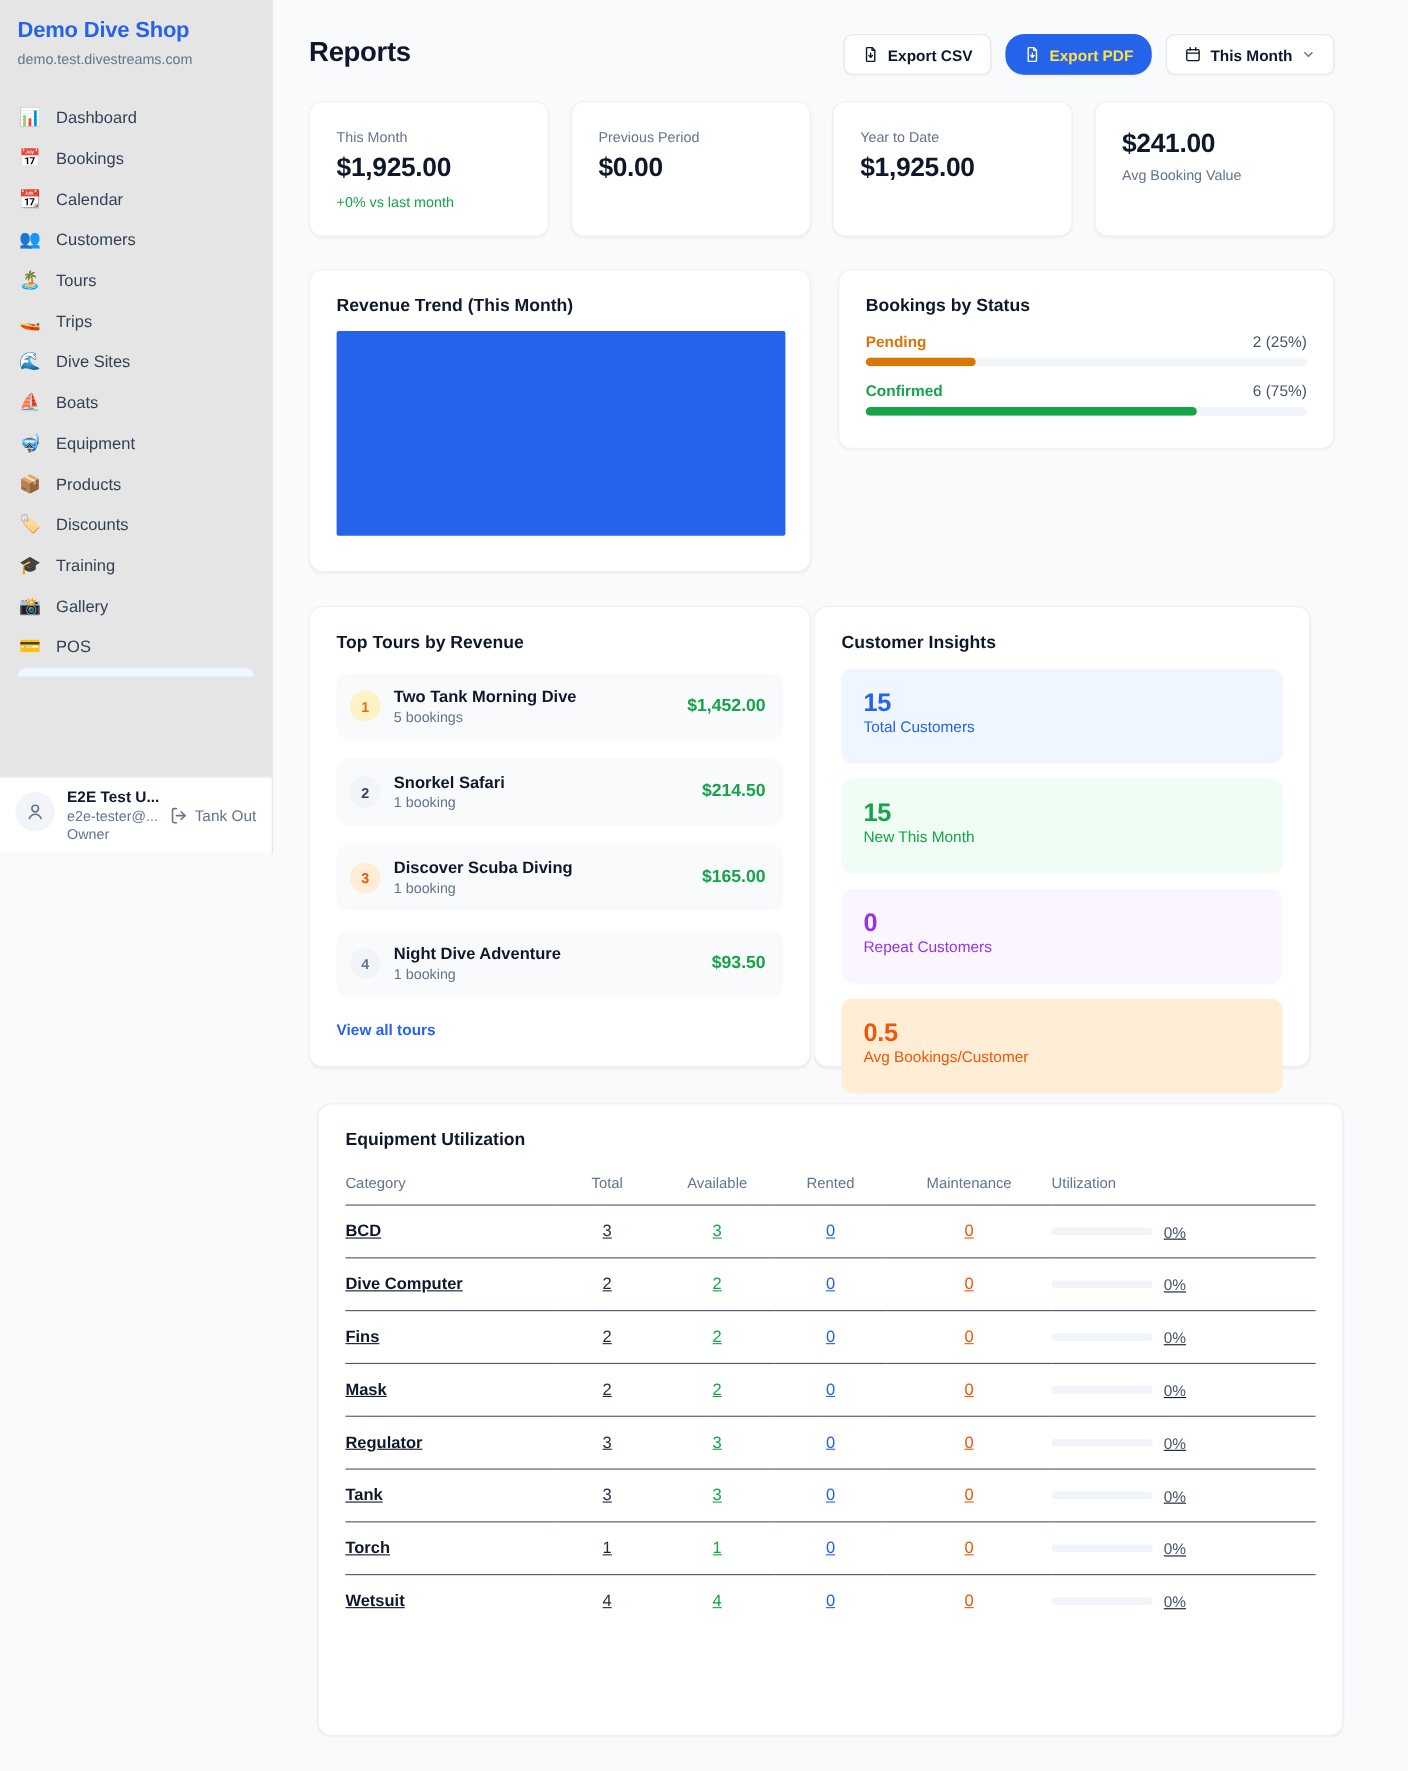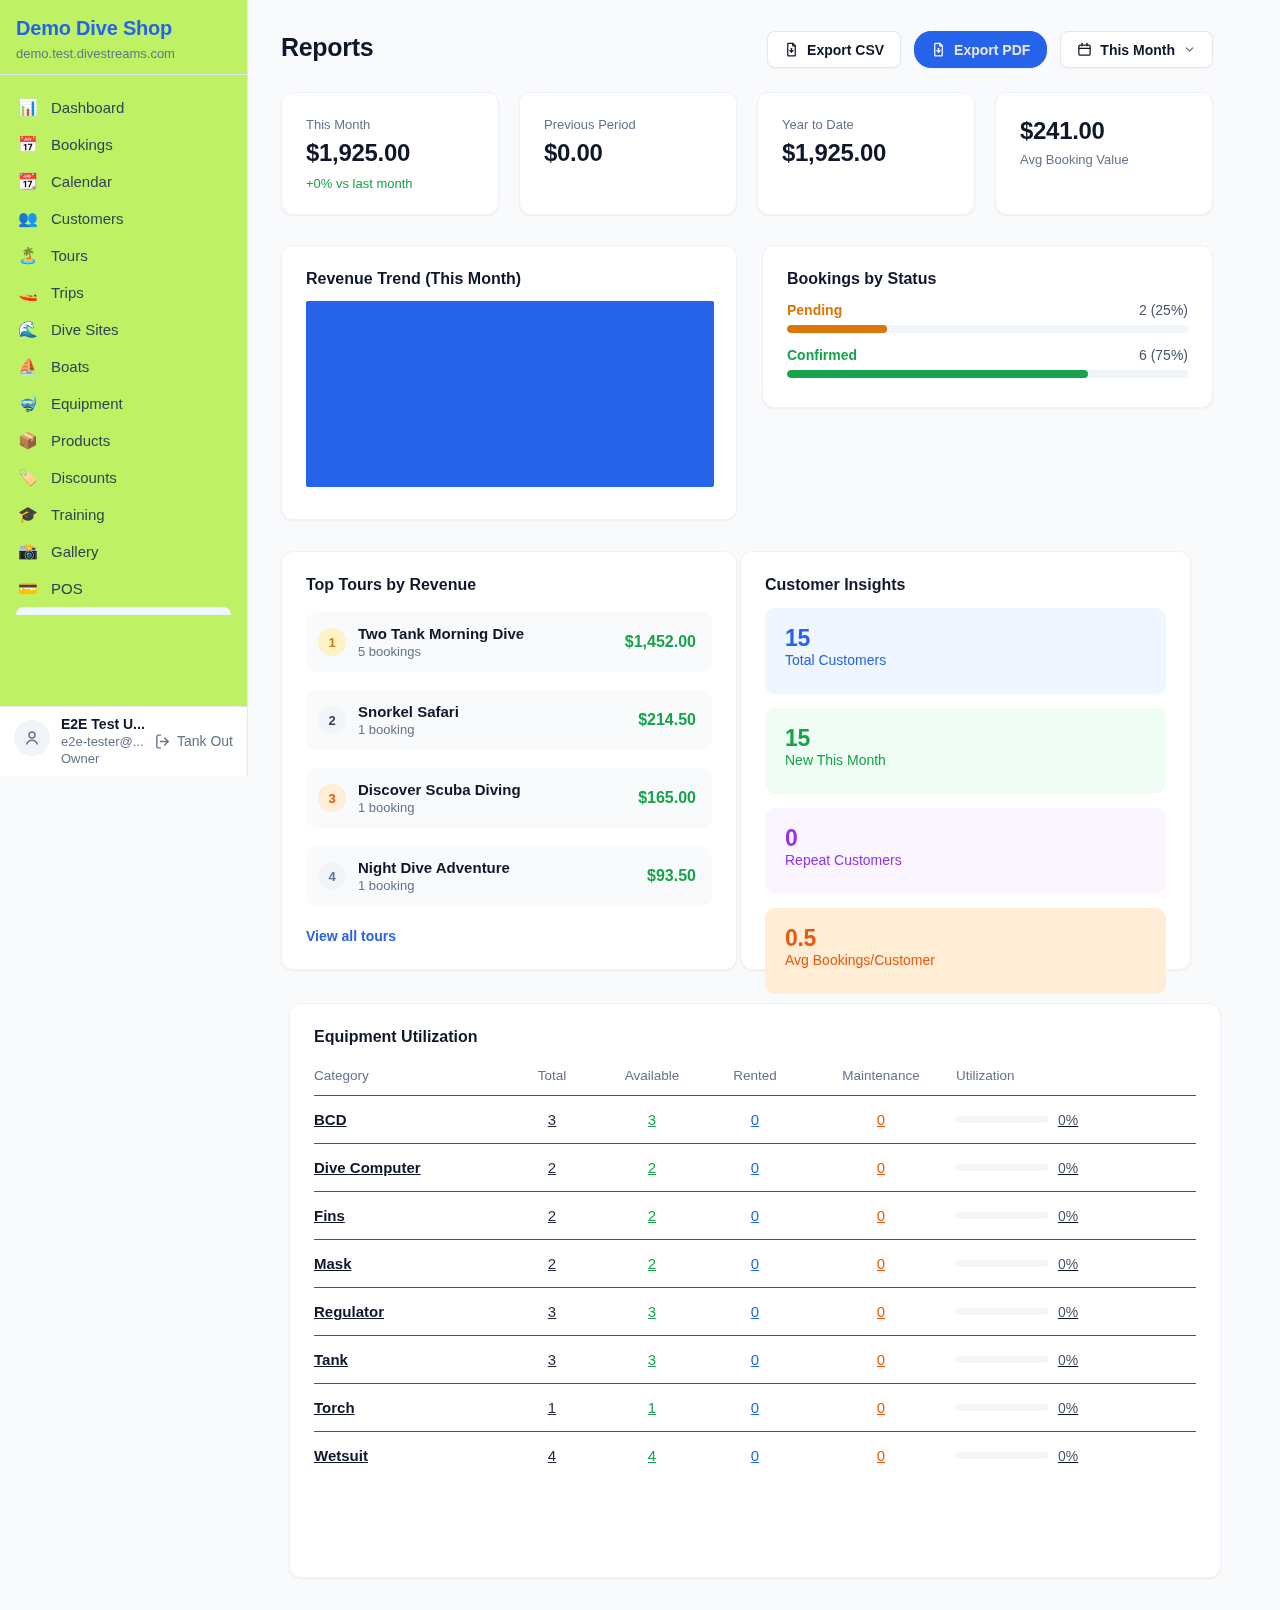--- a/index.html
+++ b/index.html
@@ -9,21 +9,21 @@
     background:#f8fafc;
     color:#0f172a;
     position:relative;
     overflow:hidden;
   }
   .abs { position:absolute; }
 
   
   .sidebar {
     position:absolute; left:0; top:0; width:248px; height:776px;
-    background:#bef264; border-right:1px solid #e2e8f0;
+    background:#e5e5e5; border-right:1px solid #e2e8f0;
   }
   .shop-head { padding:17px 16px 13px; border-bottom:1px solid #e2e8f0; }
   .shop-name { font-size:20px; font-weight:700; color:#2563eb; letter-spacing:-.2px; }
   .shop-domain { font-size:13px; color:#64748b; margin-top:6px; }
   .nav { padding:14px 8px 0; }
   .nav-item {
     display:flex; align-items:center; gap:13px;
     padding:10px 10px; border-radius:8px;
     font-size:15px; color:#334155; cursor:pointer;
   }
@@ -51,21 +51,21 @@
 
   
   .page-title { left:281px; top:33px; font-size:25px; font-weight:800; letter-spacing:-.3px; }
   .header-actions { right:67px; top:31px; display:flex; align-items:center; }
   .btn {
     height:37px; display:inline-flex; align-items:center; gap:8px;
     padding:0 16px; border-radius:8px; font-size:14px; font-weight:600;
     background:#fff; border:1px solid #e2e8f0; color:#0f172a; cursor:pointer;
     box-shadow:0 1px 2px rgba(15,23,42,.04);
   }
-  .btn-primary { background:#2563eb; border-color:#2563eb; color:#e5e5e5;border-radius:17px; }
+  .btn-primary { background:#2563eb; border-color:#2563eb; color:#fde047;border-radius:17px; }
   .btn + .btn { margin-left:13px; }
   .btn-period { margin-left:21px; }
   .btn svg { flex:none; }
 
   
   .card {
     position:absolute; background:#fff; border:1px solid #eef1f5;
     border-radius:12px; box-shadow:0 1px 2px rgba(15,23,42,.05);
   }
   .card-title { font-size:16px; font-weight:700; color:#0f172a; }

